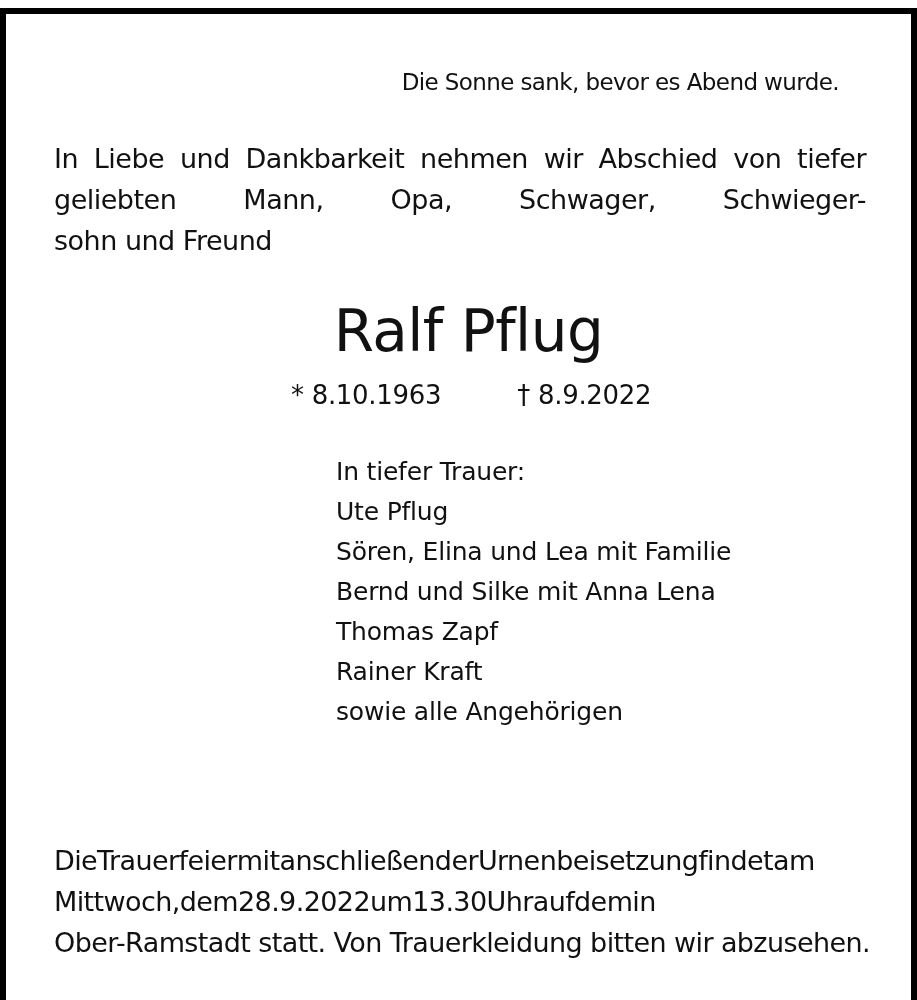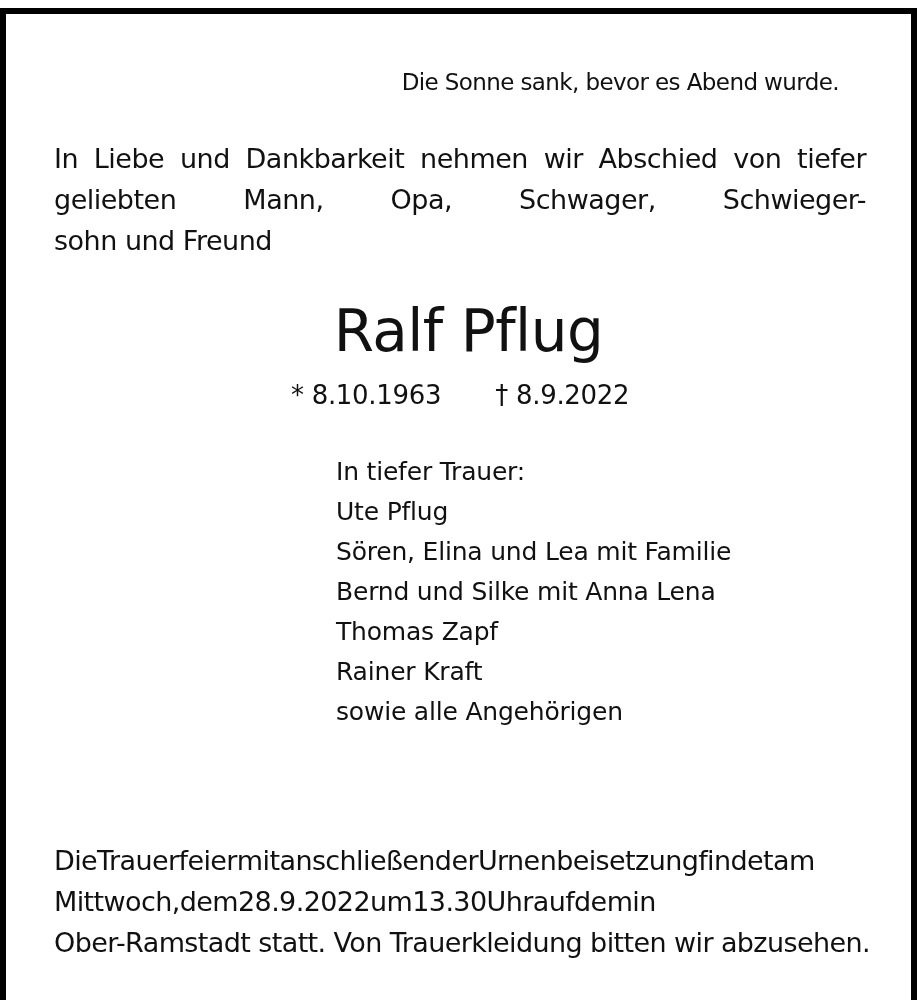--- a/index.html
+++ b/index.html
@@ -61,21 +61,21 @@
       box-sizing: border-box;
     }
     .dates {
       position: absolute;
       top: 366px;
       left: 285px;
       font-size: 26px;
       letter-spacing: -0.3px;
       white-space: nowrap;
     }
-    .dates .death { margin-left: 46px; }
+    .dates .death { margin-left: 68px; }
     .mourners {
       position: absolute;
       left: 330px;
       top: 438px;
       font-size: 25px;
       line-height: 40px;
       letter-spacing: -0.2px;
     }
     .mourners .line { display: block; white-space: nowrap; }
     .ceremony {

